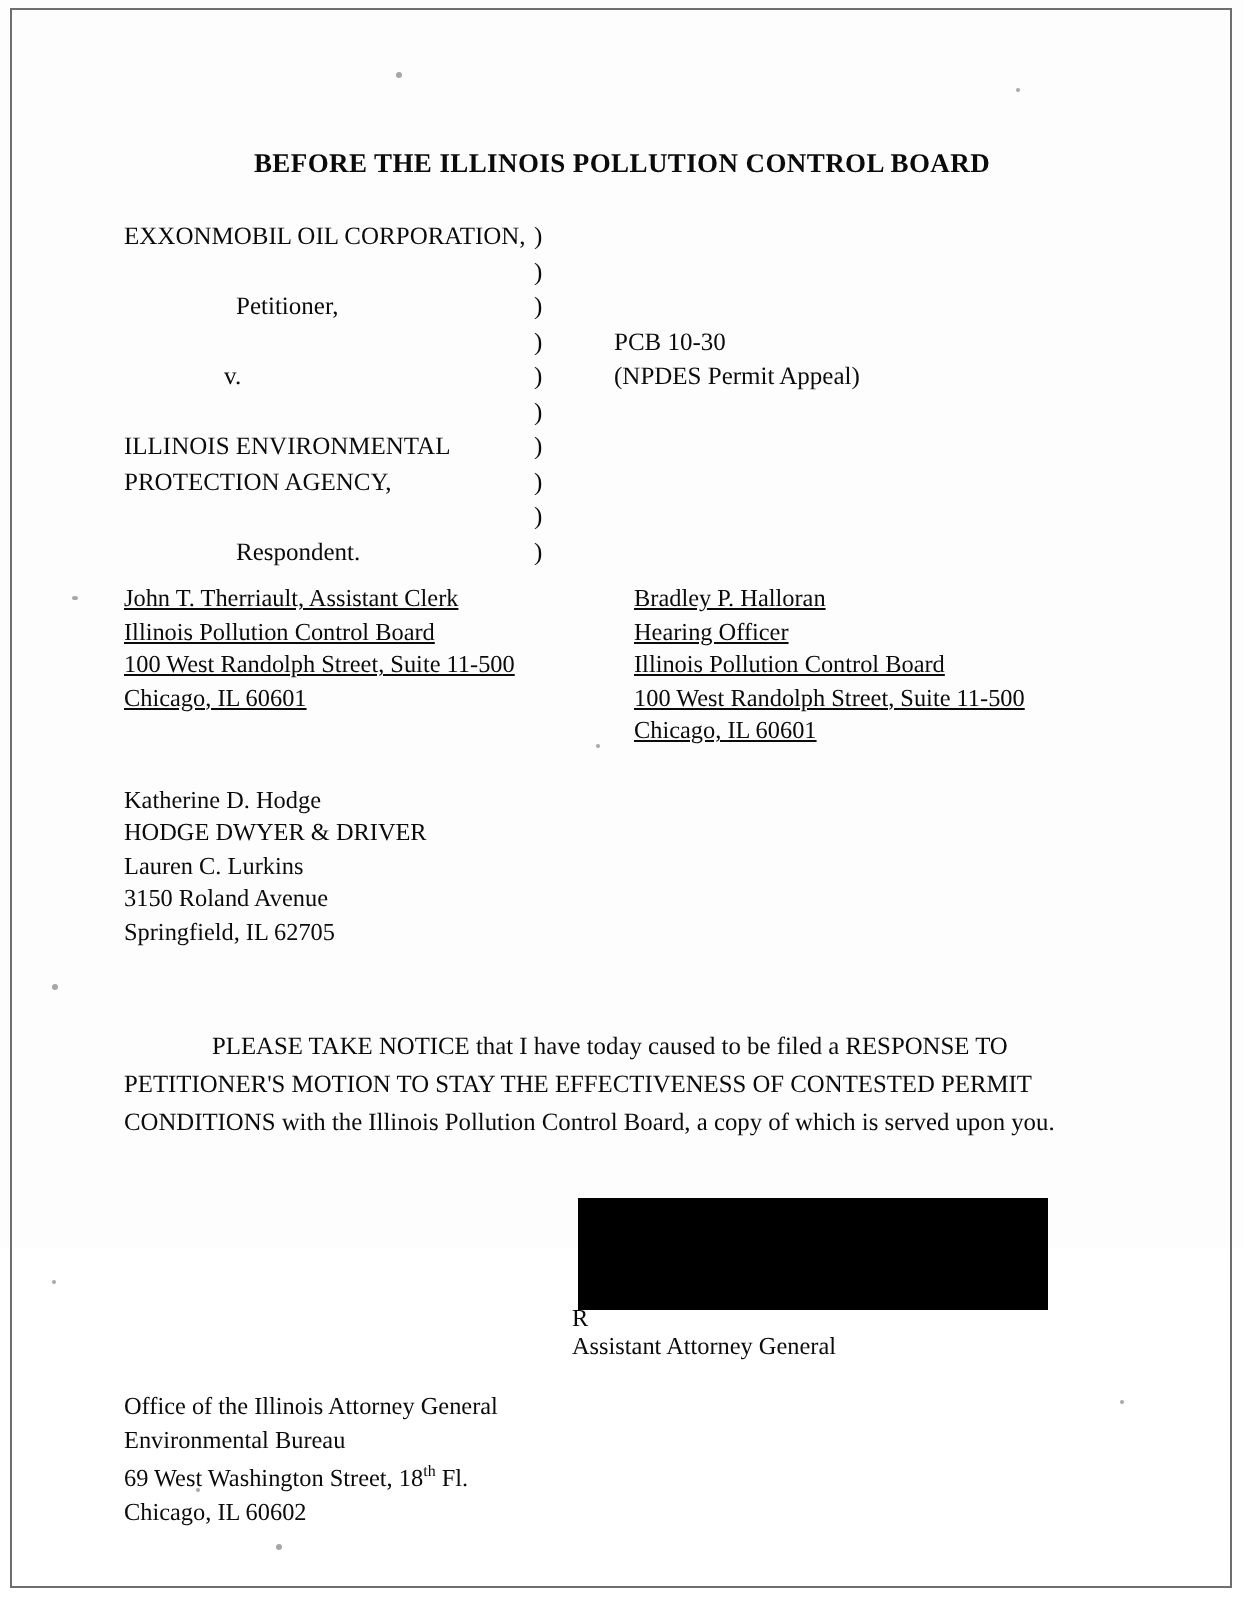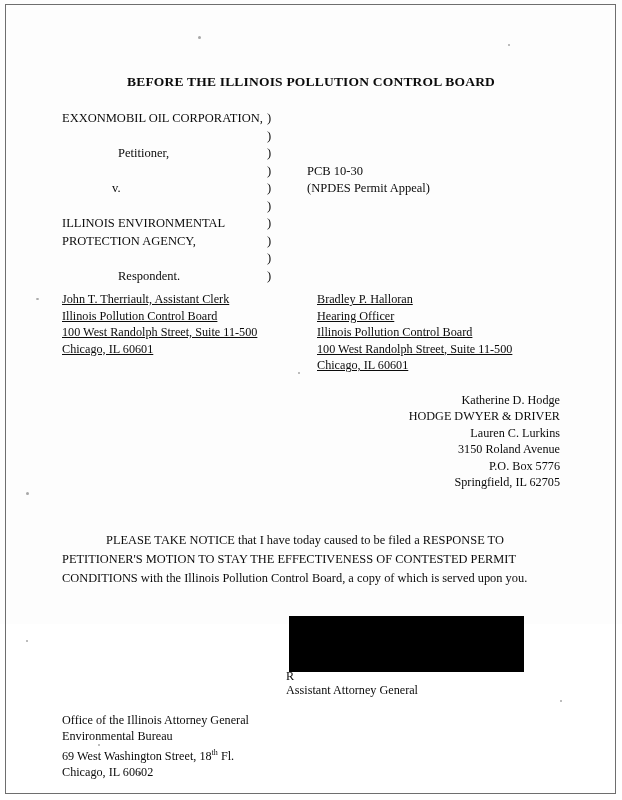--- a/index.html
+++ b/index.html
@@ -95,21 +95,20 @@
     line-height: 16.5px;
   }
   .addr-col div {
     white-space: nowrap;
     text-decoration: underline;
   }
   .addr-second {
     margin-top: 18px;
     font-size: 12.2px;
     line-height: 16.5px;
-    text-align: right;
   }
   .addr-second div {
     white-space: nowrap;
   }
   .body-para {
     margin-top: 40px;
     font-size: 12.4px;
     line-height: 19px;
     text-align: left;
   }
@@ -241,21 +240,20 @@
         <div>100 West Randolph Street, Suite 11-500</div>
         <div>Chicago, IL  60601</div>
       </div>
     </div>
 
     <div class="addr-second">
       <div>Katherine D. Hodge</div>
       <div>HODGE DWYER &amp; DRIVER</div>
       <div>Lauren C. Lurkins</div>
       <div>3150 Roland Avenue</div>
-      <div>P.O. Box 5776</div>
       <div>Springfield, IL  62705</div>
     </div>
 
     <div class="body-para">
       <span class="indent"></span><span>PLEASE TAKE NOTICE that I have today caused to be filed a RESPONSE TO PETITIONER'S MOTION TO STAY THE EFFECTIVENESS OF CONTESTED PERMIT CONDITIONS with the Illinois Pollution Control Board, a copy of which is served upon you.</span>
     </div>
 
     <div class="sig-zone">
       <div class="redaction"></div>
       <div class="sig-name">R</div>

